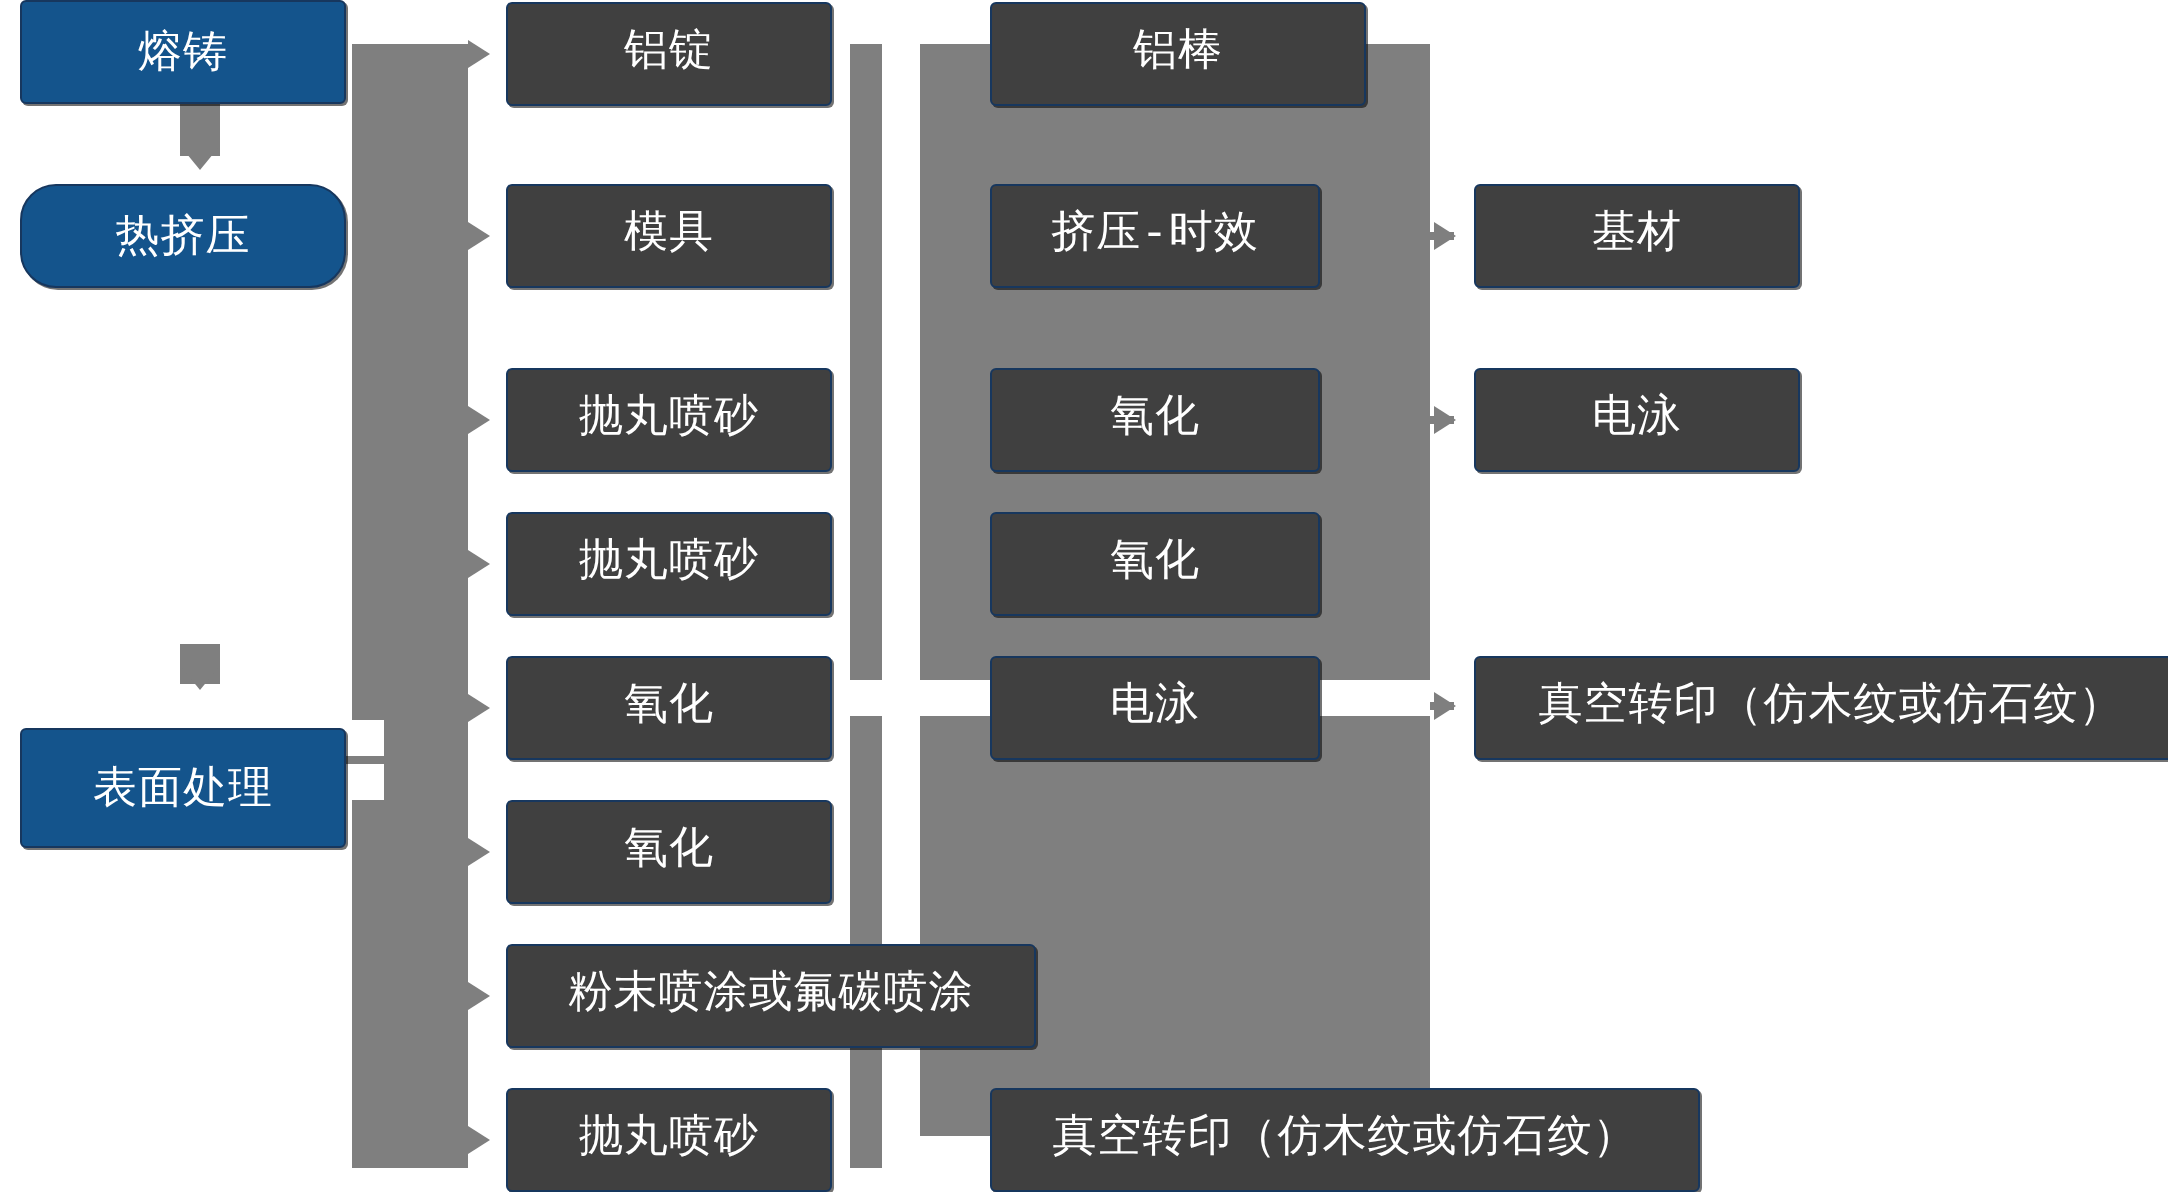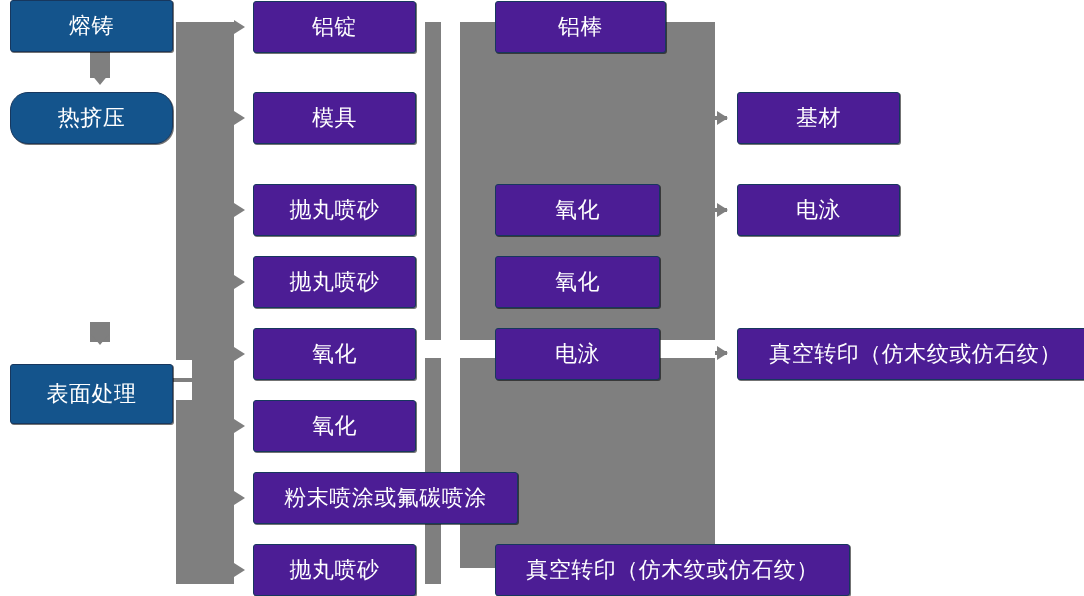--- a/index.html
+++ b/index.html
@@ -67,21 +67,21 @@
     border-radius: 3px;
     border: 1px solid #17375e;
     box-shadow: 1px 1px 0 rgba(0,0,0,0.55);
     font-size: 22px;
     line-height: 1;
     letter-spacing: 0.5px;
     white-space: nowrap;
     text-rendering: geometricPrecision;
   }
   .box.dark  { background: #14548c; }
-  .box.mid   { background: #4c1d95; }
+  .box.mid   { background: #404040; font-family: Liberation Mono, monospace; }
 
   
   .box.mid::before {
     content: "";
     position: absolute;
     left: 4px;
     right: -4px;
     top: -4px;
     height: 4px;
     background: #0f6fbd;
@@ -167,22 +167,25 @@
   <div class="box mid" style="left:243px; top:400px; width:163px; height:52px;">
     <span>氧化</span>
   </div>
   <div class="box mid" style="left:243px; top:472px; width:265px; height:52px;">
     <span>粉末喷涂或氟碳喷涂</span>
   </div>
   <div class="box mid" style="left:243px; top:544px; width:163px; height:52px;">
     <span>抛丸喷砂</span>
   </div>
 
-  <div class="box mid nocap" style="left:485px; top:1px; width:171px; height:52px;">
+  <div class="box mid nocap" style="left:485px; top:1px; width:188px; height:52px;">
     <span>铝棒</span>
+  </div>
+  <div class="box mid nocap" style="left:485px; top:92px; width:165px; height:52px;">
+    <span>挤压-时效</span>
   </div>
   <div class="box mid nocap" style="left:485px; top:184px; width:165px; height:52px;">
     <span>氧化</span>
   </div>
   <div class="box mid nocap" style="left:485px; top:256px; width:165px; height:52px;">
     <span>氧化</span>
   </div>
   <div class="box mid nocap" style="left:485px; top:328px; width:165px; height:52px;">
     <span>电泳</span>
   </div>

